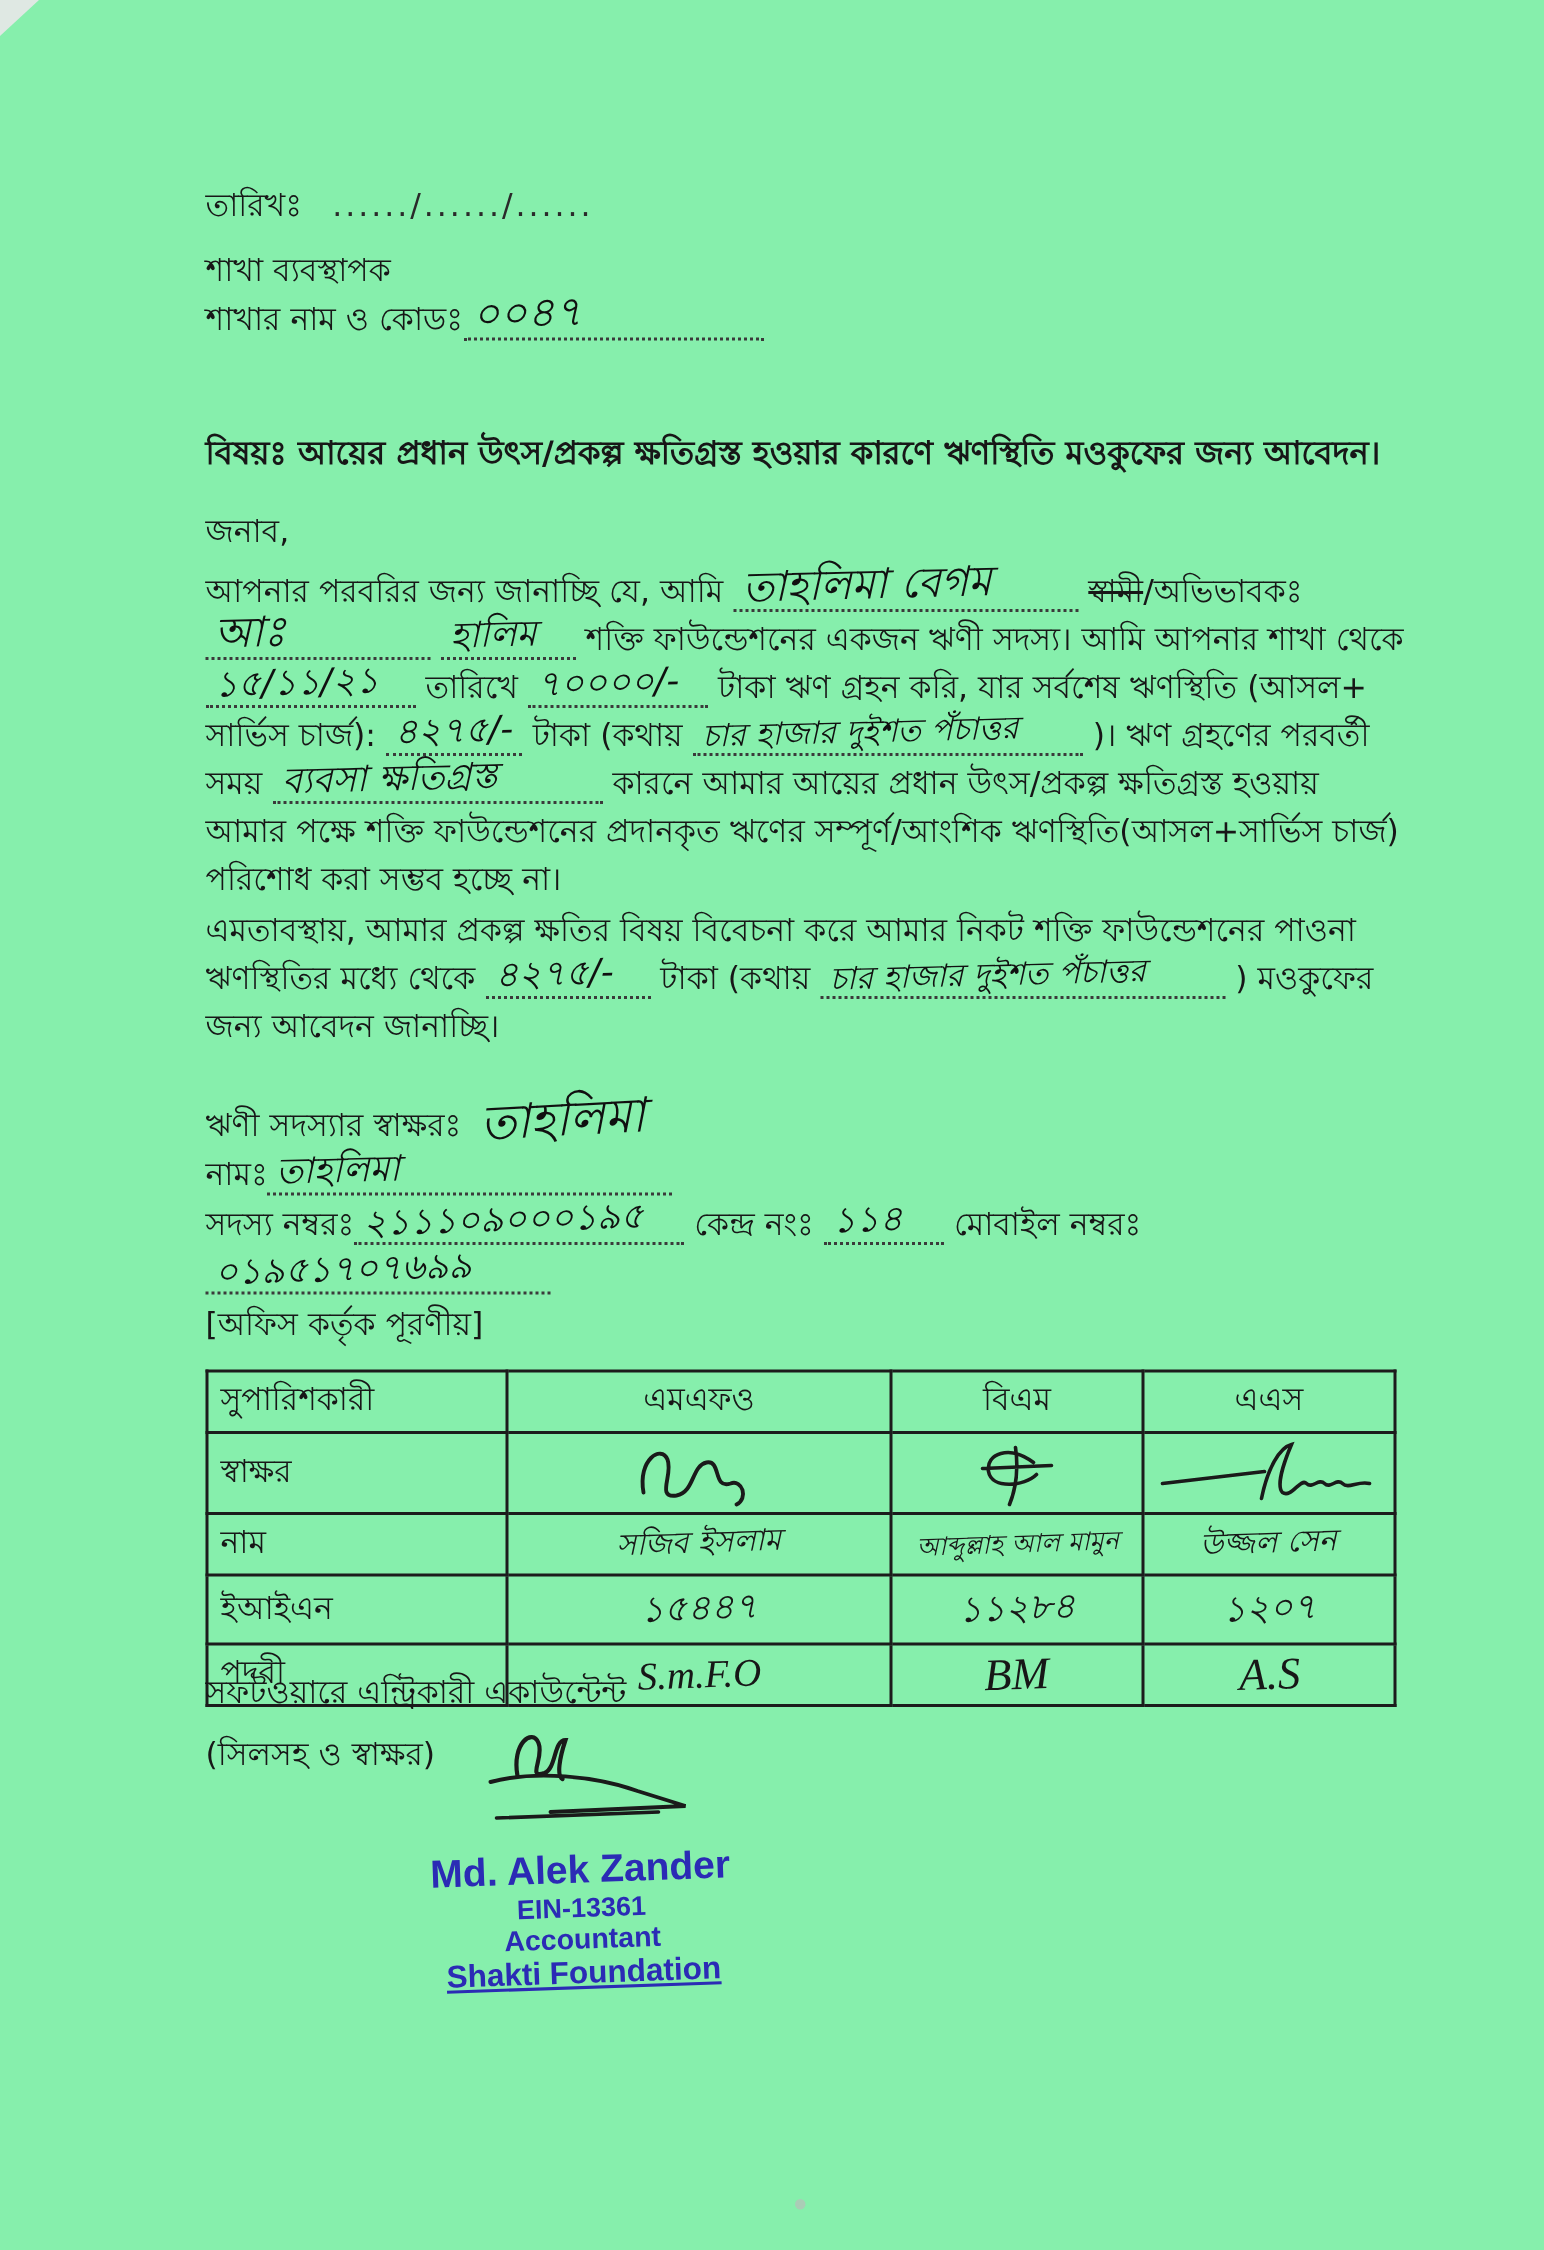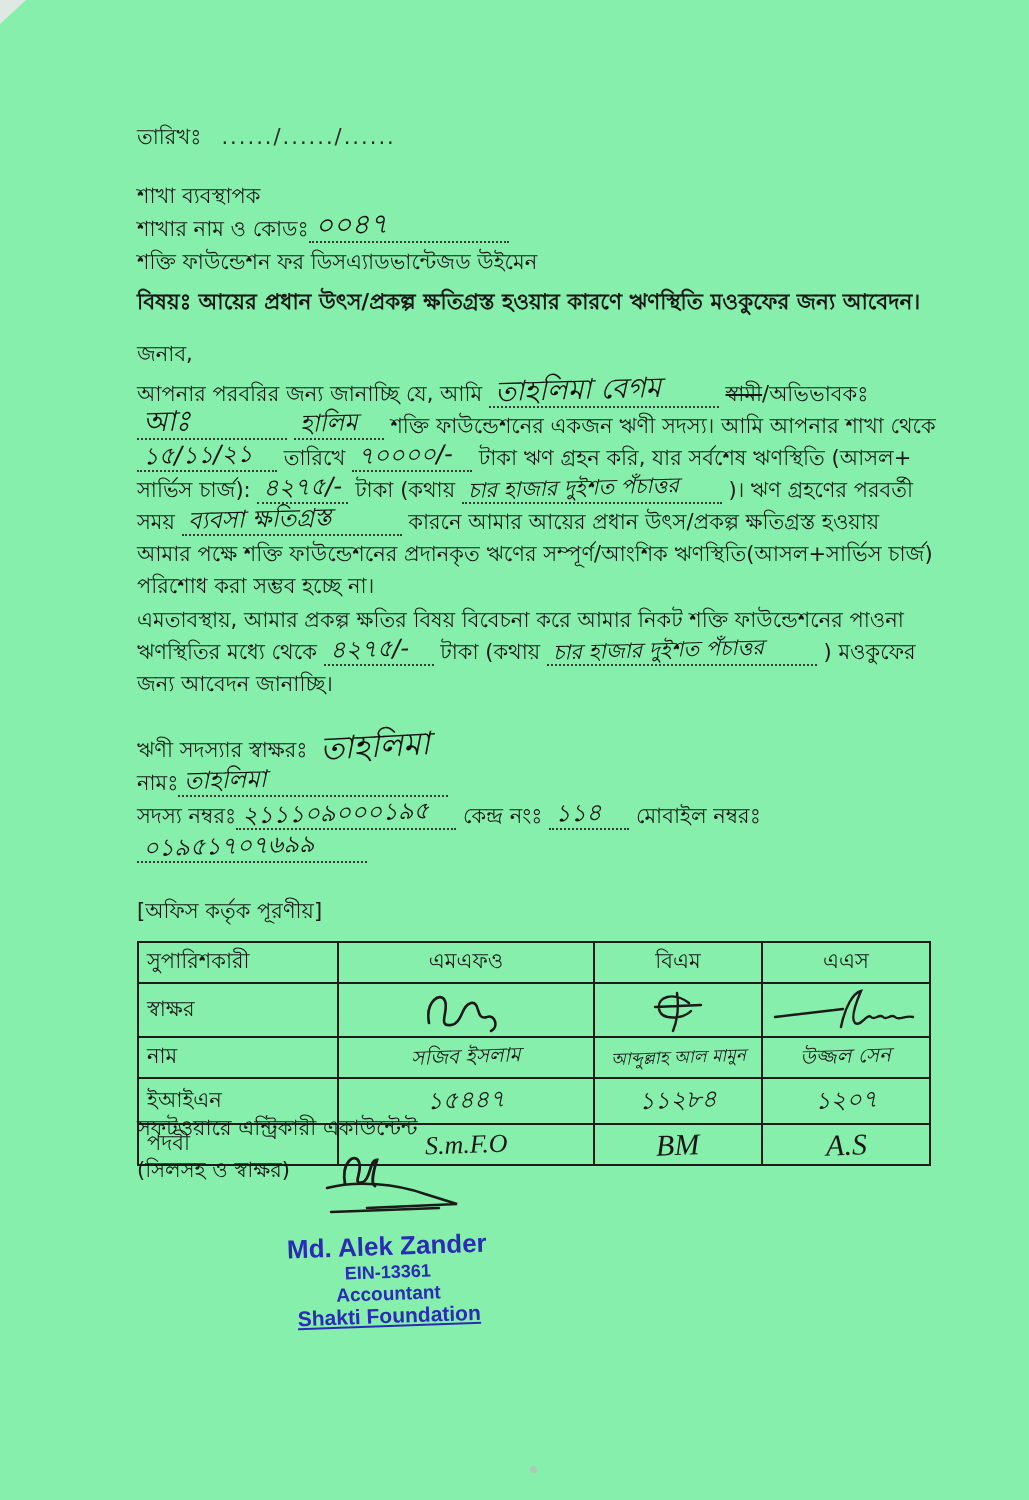--- a/index.html
+++ b/index.html
@@ -87,25 +87,24 @@
 
 <div class="page">
 
   <div class="corner-artifact"></div>
 
   <div class="block" style="top:122px;">
     <div class="line">
       <span>তারিখঃ</span>
       &nbsp;&nbsp;<span class="dots">....../....../......</span>
     </div>
-    <div class="line" style="margin-top:28px;">শাখা ব্যবস্থাপক</div>
+    <div class="line" style="margin-top:12px;">শাখা ব্যবস্থাপক</div>
     <div class="line" style="margin-top:2px;">
       <span>শাখার নাম ও কোডঃ</span><span class="fill" style="min-width:200px;"><span class="hw big">০০৪৭</span></span>
     </div>
-    <div class="line" style="margin-top:2px;">শক্তি ফাউন্ডেশন ফর ডিসএ্যাডভান্টেজড উইমেন</div>
   </div>
 
   <div class="block bold" style="top:285px;font-size:21.5px;">বিষয়ঃ আয়ের প্রধান উৎস/প্রকল্প ক্ষতিগ্রস্ত হওয়ার কারণে ঋণস্থিতি মওকুফের জন্য আবেদন।</div>
 
   <div class="block" style="top:338px;font-size:21px;">জনাব,</div>
 
   <div class="block para" style="top:378px;">
     <span>আপনার পরবরির জন্য জানাচ্ছি যে, আমি</span>
     <span class="fill" style="min-width:230px;"><span class="hw big">তাহলিমা বেগম</span></span>
     <span class="strike">স্বামী</span><span>/অভিভাবকঃ</span>
@@ -142,21 +141,21 @@
     </div>
     <div class="memberline">
       <span>সদস্য নম্বরঃ</span><span class="fill" style="min-width:220px;"><span class="hw">২১১১০৯০০০১৯৫</span></span>
       <span>কেন্দ্র নংঃ</span>
       <span class="fill" style="min-width:80px;"><span class="hw">১১৪</span></span>
       <span></span><span>মোবাইল নম্বরঃ</span><span class="fill" style="min-width:230px;"><span class="hw">০১৯৫১৭০৭৬৯৯</span></span>
     </div>
   </div>
 
   <div class="block" style="top:868px;">
-    <div class="line" style="margin-bottom:14px;margin-top:28px;">[অফিস কর্তৃক পূরণীয়]</div>
+    <div class="line" style="margin-bottom:14px;">[অফিস কর্তৃক পূরণীয়]</div>
     <table class="office">
       <colgroup>
           <col style="width:200px;">
           <col style="width:256px;">
           <col style="width:168px;">
           <col style="width:168px;">
         </colgroup>
       <tbody>
           <tr>
         <th style="text-align:left;">সুপারিশকারী</th>

